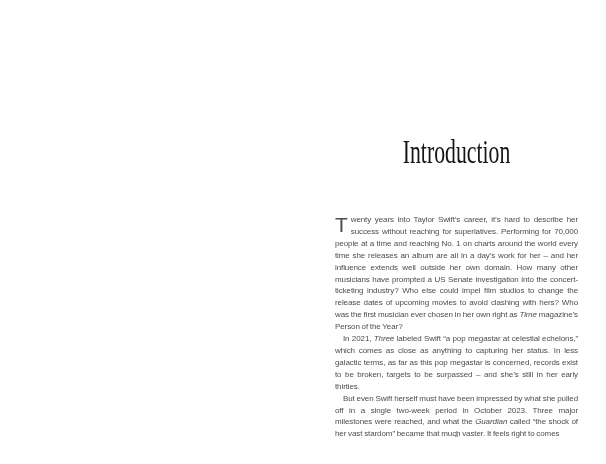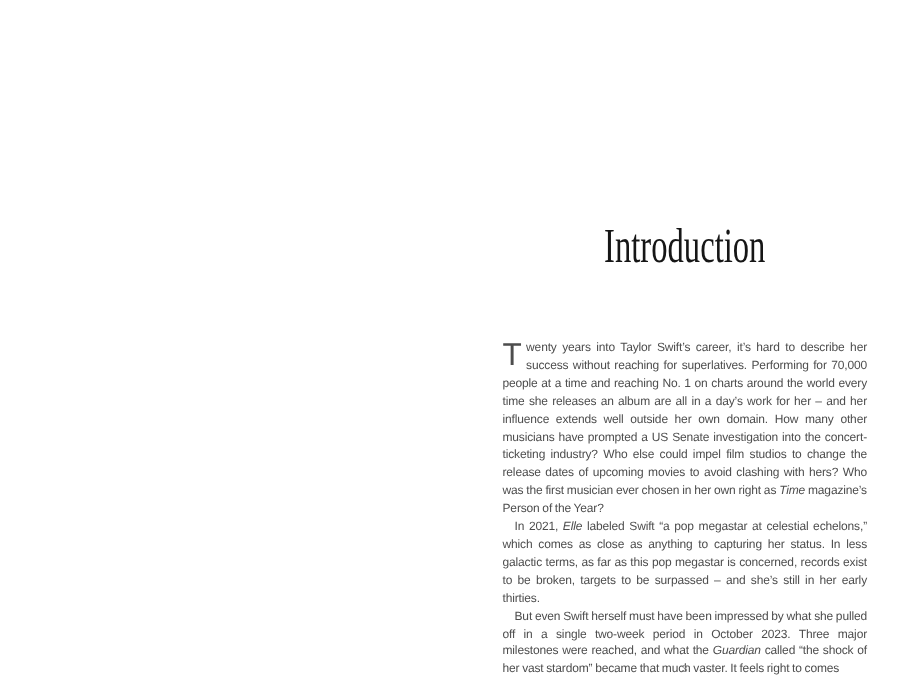--- a/index.html
+++ b/index.html
@@ -12,21 +12,21 @@
     font-family: "Liberation Sans", sans-serif;
   }
   .left-page {
     position: absolute;
     left: 0; top: 0;
     width: 303px; height: 464px;
     background: #ffffff;
   }
   .right-page {
     position: absolute;
-    left: 303px; top: 12px;
+    left: 303px; top: 0;
     width: 303px; height: 350px;
     background: #ffffff;
   }
   .chapter-heading {
     position: absolute;
     left: 32px;               
     top: 135px;
     width: 243px;
     margin: 0;
     text-align: center;
@@ -74,18 +74,18 @@
 </style>
 </head>
 <body>
 
 <div class="canvas">
   <div class="left-page"></div>
   <div class="right-page">
     <h1 class="chapter-heading">Introduction</h1>
     <div class="body-text">
         <p class=""><span class="dropcap">T</span><span>wenty years into Taylor Swift’s career, it’s hard to describe her success without reaching for superlatives. Performing for 70,000 people at a time and reaching No. 1 on charts around the world every time she releases an album are all in a day’s work for her – and her influence extends well outside her own domain. How many other musicians have prompted a US Senate investigation into the concert-ticketing industry?  Who else could impel film studios to change the release dates of upcoming movies to avoid clashing with hers? Who was the first musician ever chosen in her own right as </span><i>Time</i><span> magazine’s Person of the Year?</span></p>
-        <p class="indent"><span>In 2021, </span><i>Elle</i><span> labeled Swift “a pop megastar at celestial echelons,” which comes as close as anything to capturing her status. In less galactic terms, as far as this pop megastar is concerned, records exist to be broken, targets to be surpassed – and she’s still in her early thirties.</span></p>
+        <p class="indent"><span>In 2021, </span><i>Three</i><span> labeled Swift “a pop megastar at celestial echelons,” which comes as close as anything to capturing her status. In less galactic terms, as far as this pop megastar is concerned, records exist to be broken, targets to be surpassed – and she’s still in her early thirties.</span></p>
         <p class="indent"><span>But even Swift herself must have been impressed by what she pulled off in a single two-week period in October 2023. Three major milestones were reached, and what the </span><i>Guardian</i><span> called “the shock of her vast stardom” became that much vaster. It feels right to comes</span></p>
       </div>
     <div class="page-number">3</div>
   </div>
 </div>
 
 </body></html>

